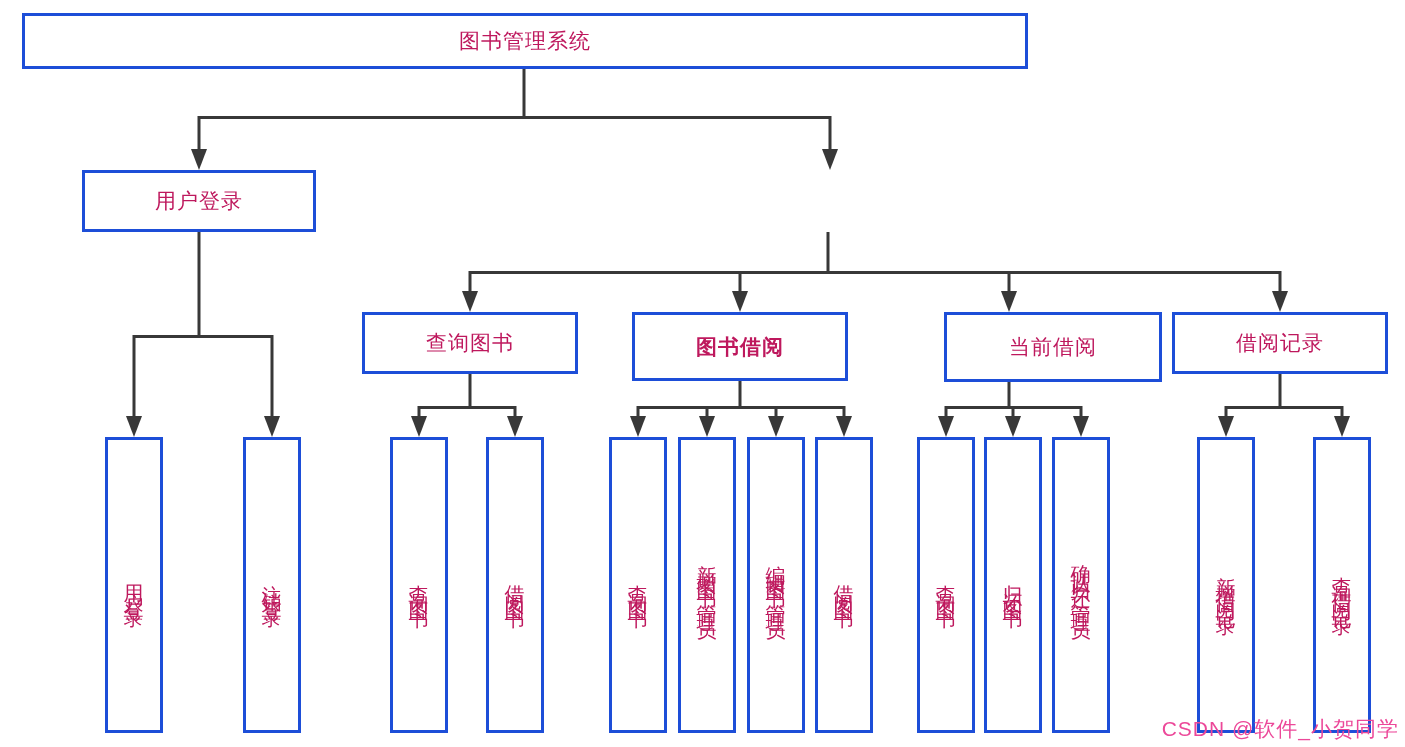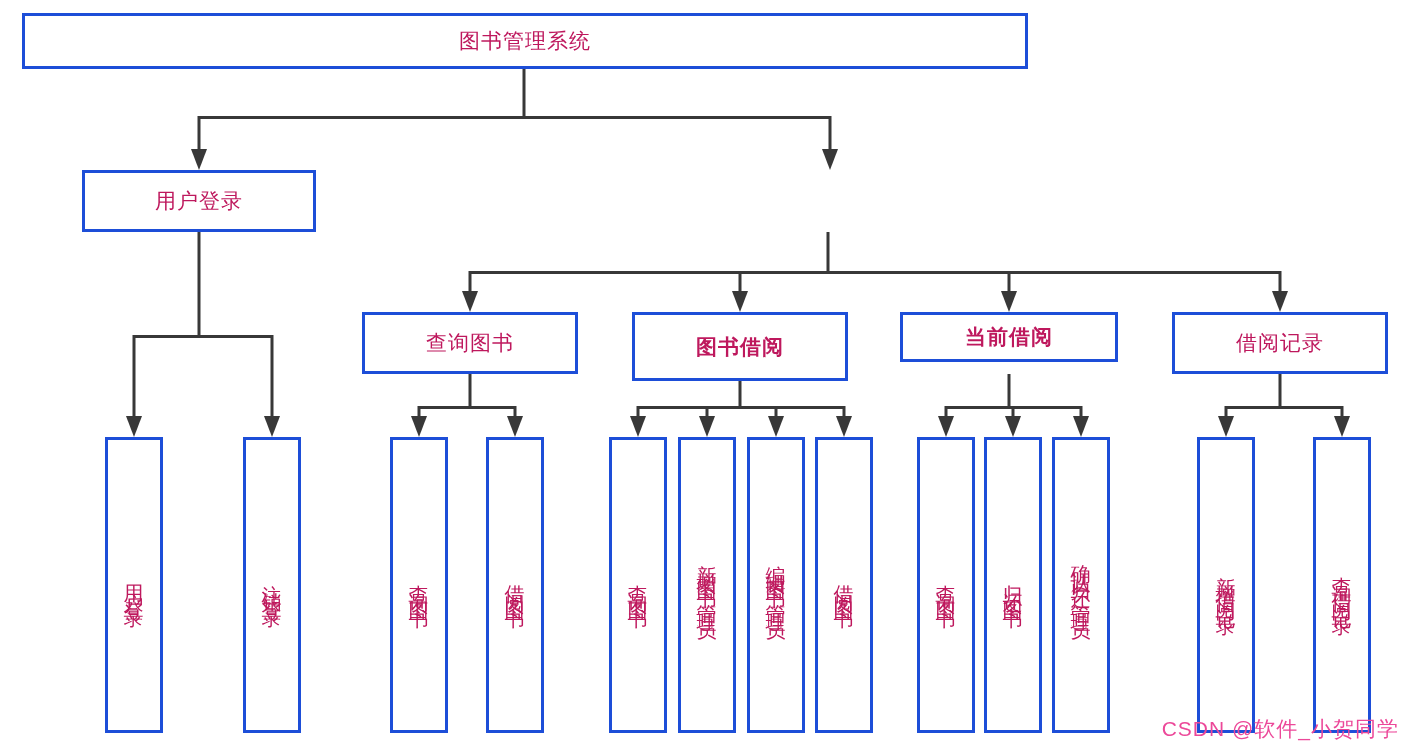--- a/index.html
+++ b/index.html
@@ -80,21 +80,21 @@
     <polygon points="1218,416 1234,416 1226,437"></polygon>
     <polygon points="1334,416 1350,416 1342,437"></polygon>
   </svg>
 
   <div class="box h-box" style="left:22px;top:13px;width:1006px;height:56px;">图书管理系统</div>
 
   <div class="box h-box" style="left:82px;top:170px;width:234px;height:62px;">用户登录</div>
 
   <div class="box h-box" style="left:362px;top:312px;width:216px;height:62px;">查询图书</div>
   <div class="box h-box" style="left:632px;top:312px;width:216px;height:69px;font-weight:bold;">图书借阅</div>
-  <div class="box h-box" style="left:900px;top:312px;width:218px;height:50px;font-weight:bold;">当前借阅</div>
+  <div class="box h-box" style="left:944px;top:312px;width:218px;height:70px;">当前借阅</div>
   <div class="box h-box" style="left:1172px;top:312px;width:216px;height:62px;">借阅记录</div>
 
   <div class="box leaf" style="left:105px;">用户登录</div>
   <div class="box leaf" style="left:243px;">注销登录</div>
 
   <div class="box leaf" style="left:390px;">查询图书</div>
   <div class="box leaf" style="left:486px;">借阅图书</div>
 
   <div class="box leaf" style="left:609px;">查询图书</div>
   <div class="box leaf" style="left:678px;">新增图书（管理员）</div>

